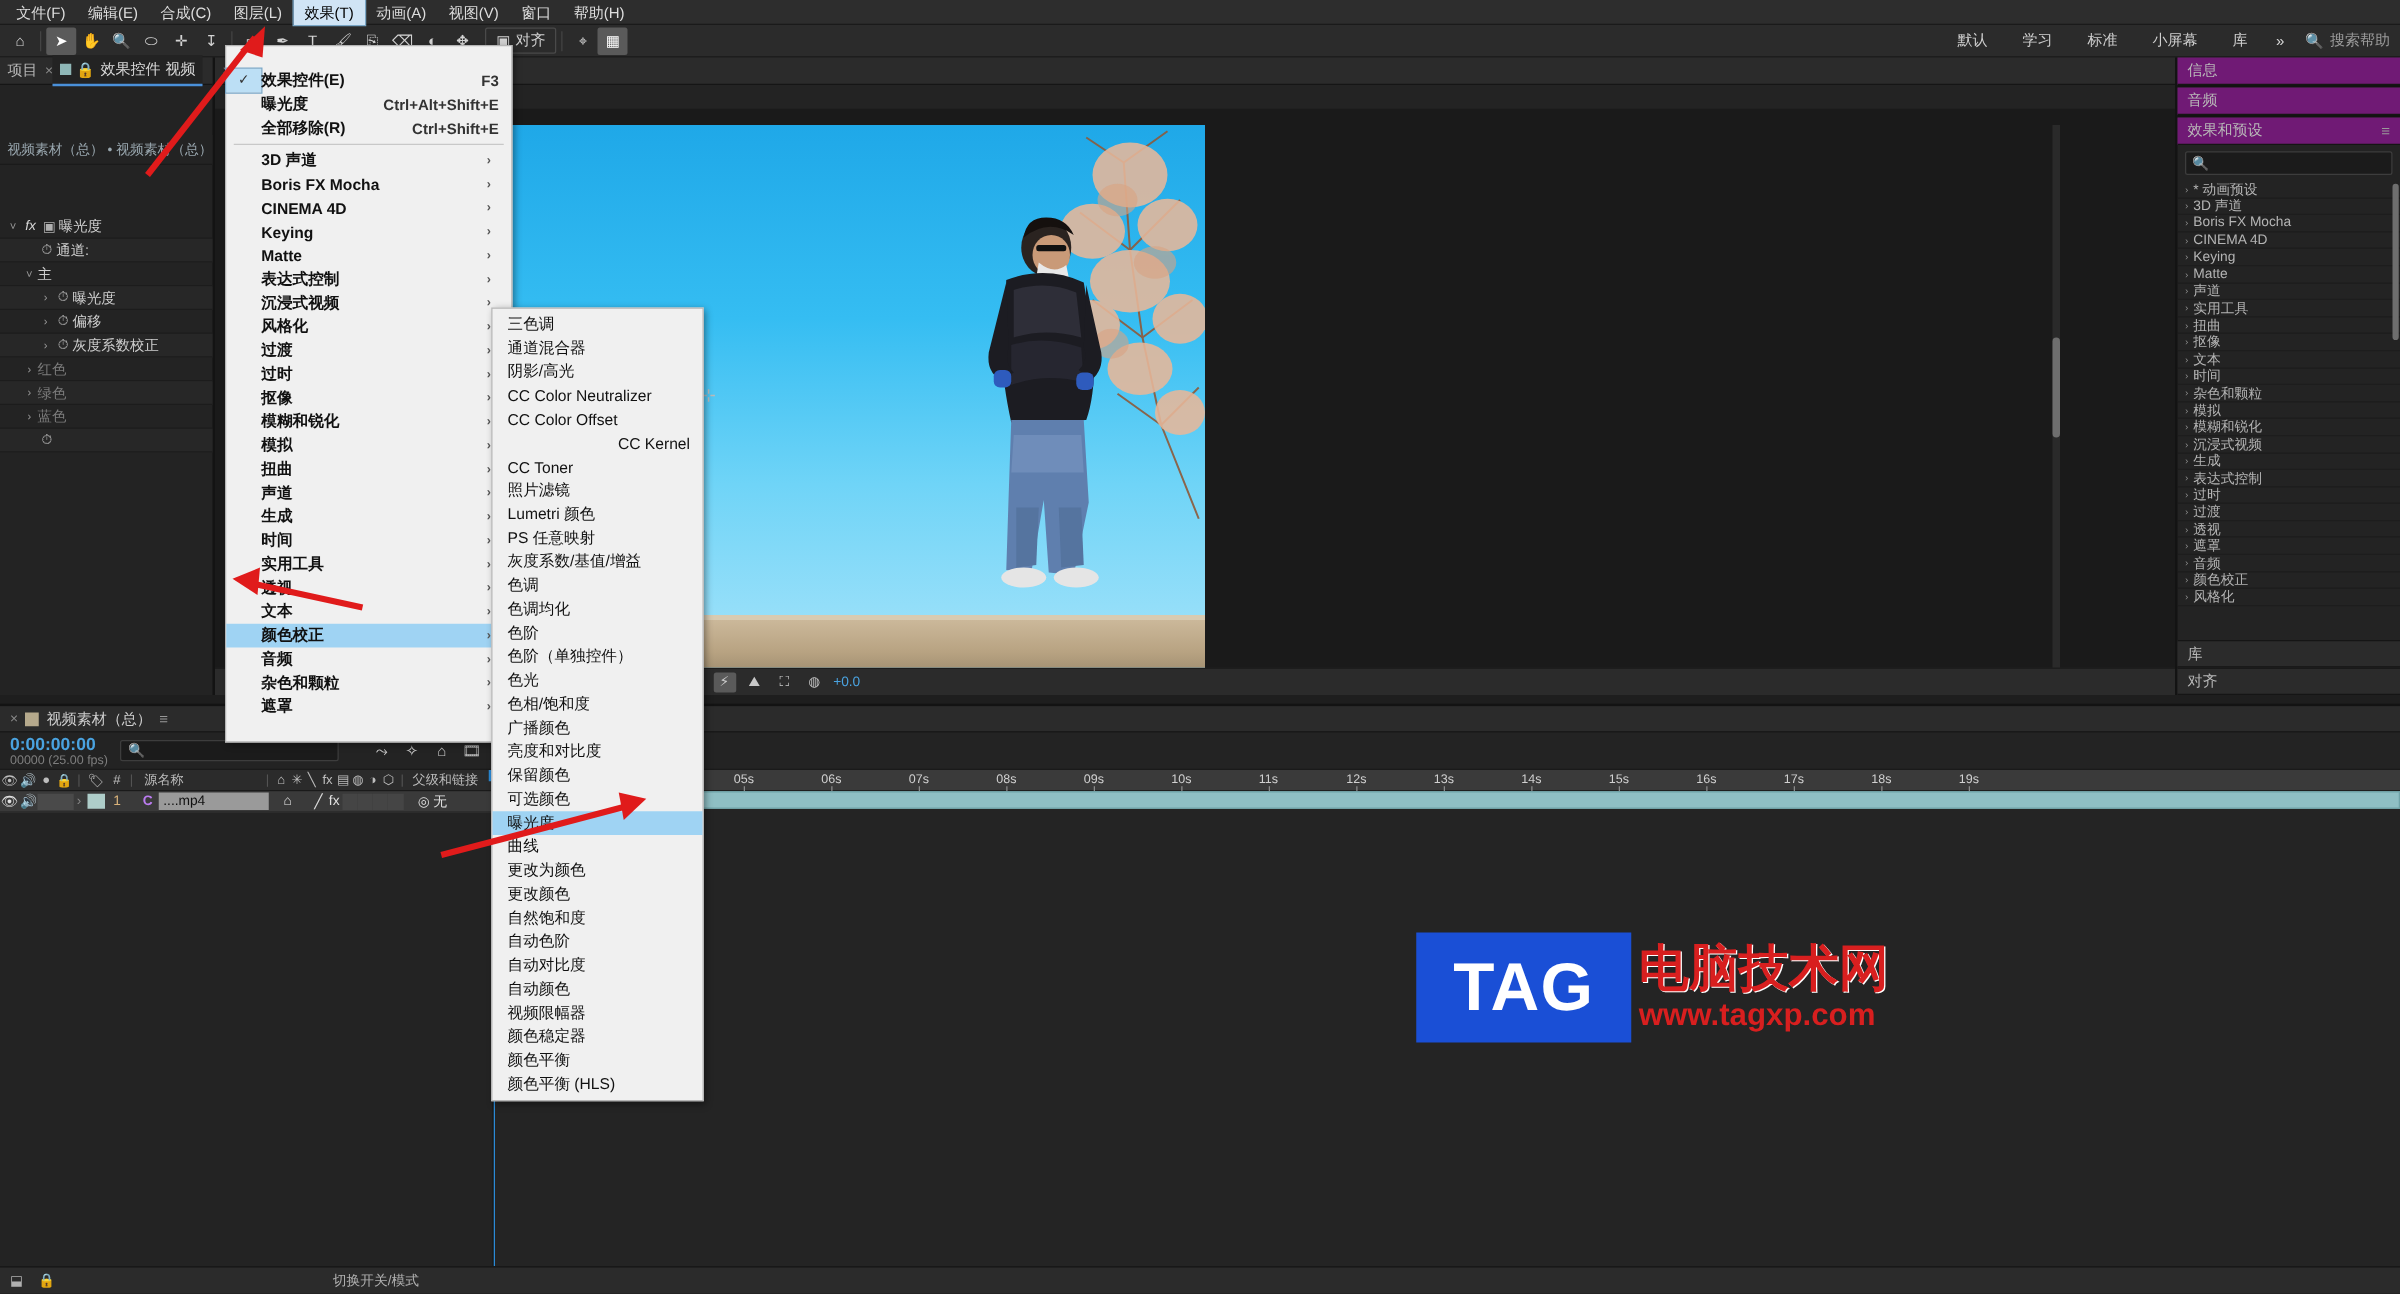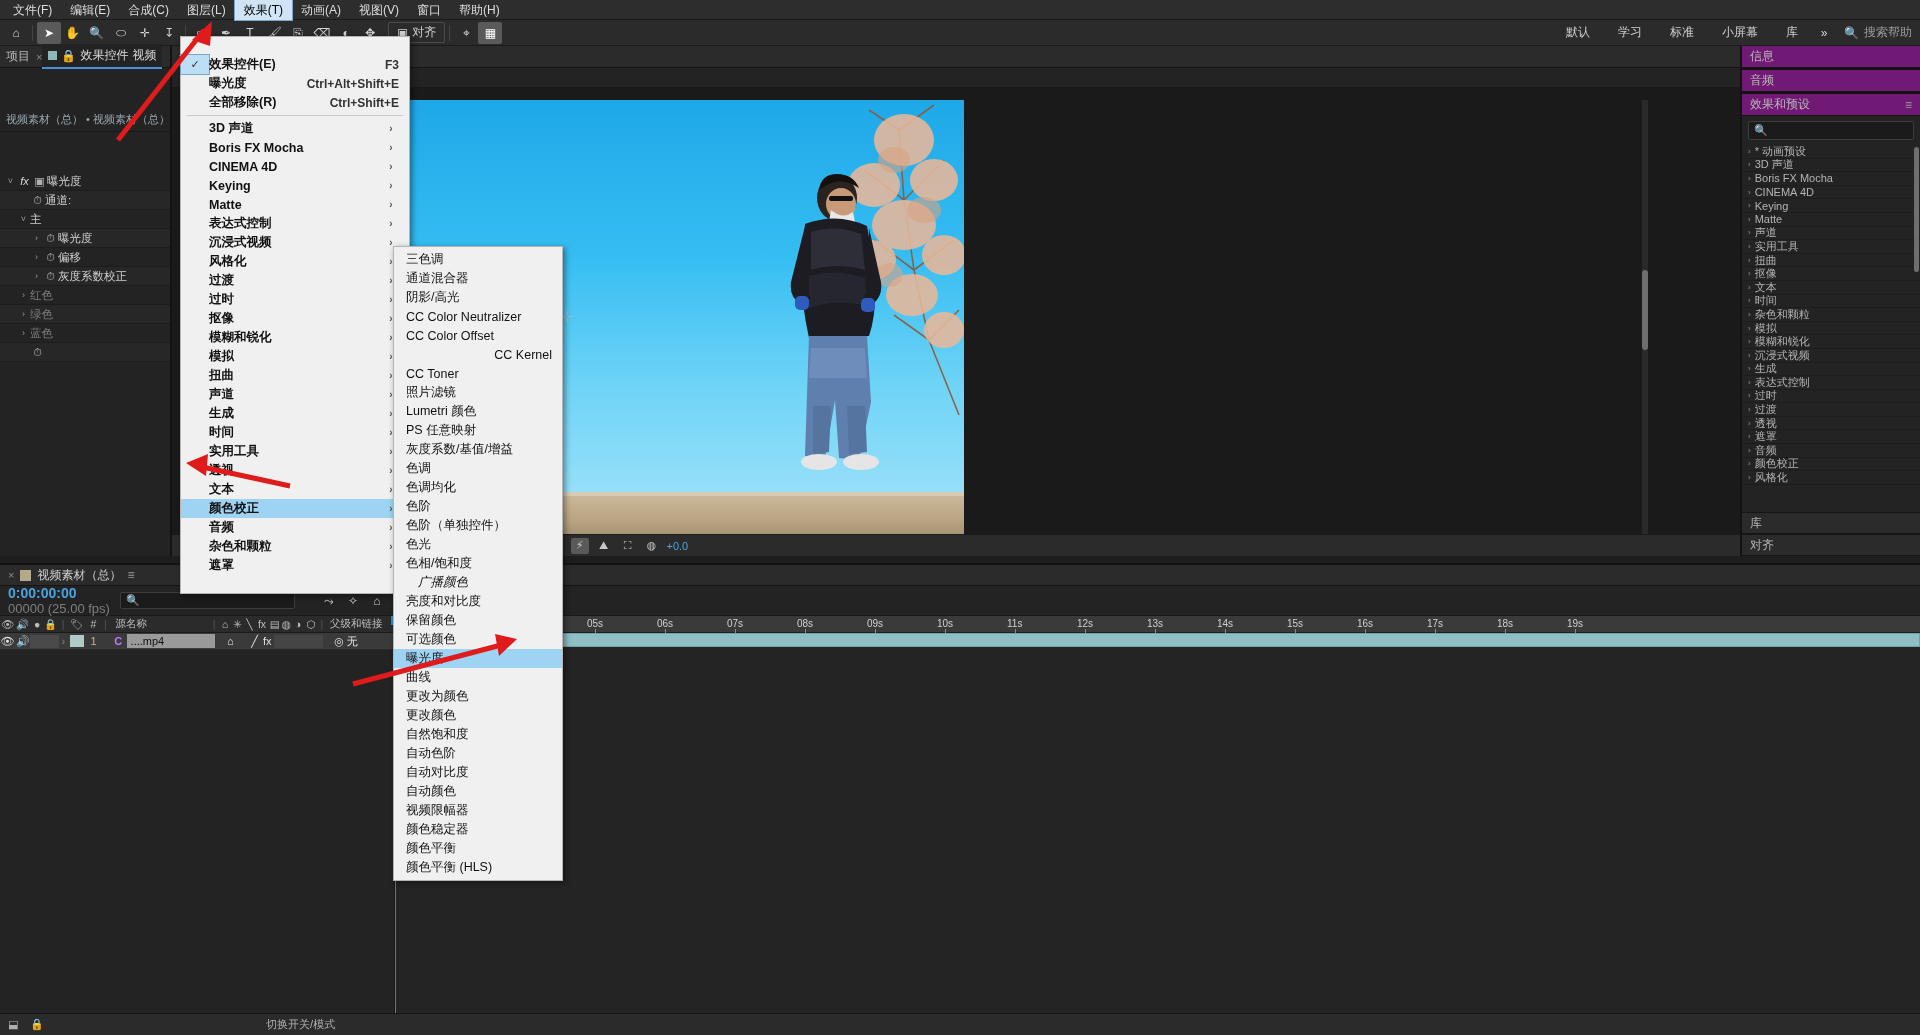--- a/index.html
+++ b/index.html
@@ -119,21 +119,21 @@
 
   
   .timeline { position:absolute; left:0; right:0; top:563px; bottom:22px;
               background:#232323; border-top:2px solid #131313; display:flex;
               flex-direction:column; }
   .tl-tabs { height:21px; background:#2b2b2b; display:flex; align-items:center; gap:6px;
              padding-left:8px; font-size:12px; color:#cfcfcf; border-bottom:1px solid #151515;}
   .tl-top { height:30px; display:flex; align-items:center; padding-left:8px; gap:10px;
             border-bottom:1px solid #1a1a1a; }
   .tc { color:#4aa3e0; font-size:14px; font-weight:bold; font-family:"Liberation Sans",sans-serif;}
-  .tc-sub { color:#7e7e7e; font-size:13px; }
+  .tc-sub { color:#7e7e7e; font-size:10px; }
   .tl-search { width:175px; height:17px; background:#1b1b1b; border:1px solid #3d3d3d;
                border-radius:2px; display:flex; align-items:center; padding:0 5px;
                color:#7c7c7c; font-size:11px; gap:4px; }
   .tl-ico { width:20px; height:18px; display:flex; align-items:center;
             justify-content:center; color:#c8c8c8; font-size:12px; }
   .tl-body { flex:1; display:flex; }
   .tl-left { width:395px; border-right:1px solid #151515; }
   .tl-colhead { height:17px; background:#2b2b2b; display:flex; align-items:center;
                 font-size:10.5px; color:#bdbdbd; border-bottom:1px solid #1a1a1a; }
   .tl-layer { height:17px; display:flex; align-items:center; background:#3a3a3a;
@@ -846,21 +846,21 @@
       </div>
       <div class="mrow" style="padding-left: 12px;">
         <span class="lbl">色阶（单独控件）</span>
       </div>
       <div class="mrow" style="padding-left: 12px;">
         <span class="lbl">色光</span>
       </div>
       <div class="mrow" style="padding-left: 12px;">
         <span class="lbl">色相/饱和度</span>
       </div>
-      <div class="mrow" style="padding-left: 24px; font-style: italic;">
+      <div class="mrow" style="padding-left: 12px;">
         <span class="lbl">广播颜色</span>
       </div>
       <div class="mrow" style="padding-left: 12px;">
         <span class="lbl">亮度和对比度</span>
       </div>
       <div class="mrow" style="padding-left: 12px;">
         <span class="lbl">保留颜色</span>
       </div>
       <div class="mrow" style="padding-left: 12px;">
         <span class="lbl">可选颜色</span>
@@ -909,14 +909,21 @@
   </svg>
   <svg class="arrowsvg" style="left:172px;top:452px;width:125px;height:40px" viewBox="0 0 125 40">
     <path d="M118 34 L26 14" stroke="#e01b1b" stroke-width="5"></path>
     <path d="M14 11 L36 2 L34 24 Z" fill="#e01b1b"></path>
   </svg>
   <svg class="arrowsvg" style="left:345px;top:630px;width:180px;height:60px" viewBox="0 0 180 60">
     <path d="M8 54 L160 14" stroke="#e01b1b" stroke-width="5"></path>
     <path d="M172 9 L150 4 L154 26 Z" fill="#e01b1b"></path>
   </svg>
 
+  <div class="wm">
+    <div class="wm-tag">TAG</div>
+    <div class="wm-right">
+      <div class="wm-cn">电脑技术网</div>
+      <div class="wm-url">www.tagxp.com</div>
+    </div>
+  </div>
 
 </div>
 
 </body></html>

